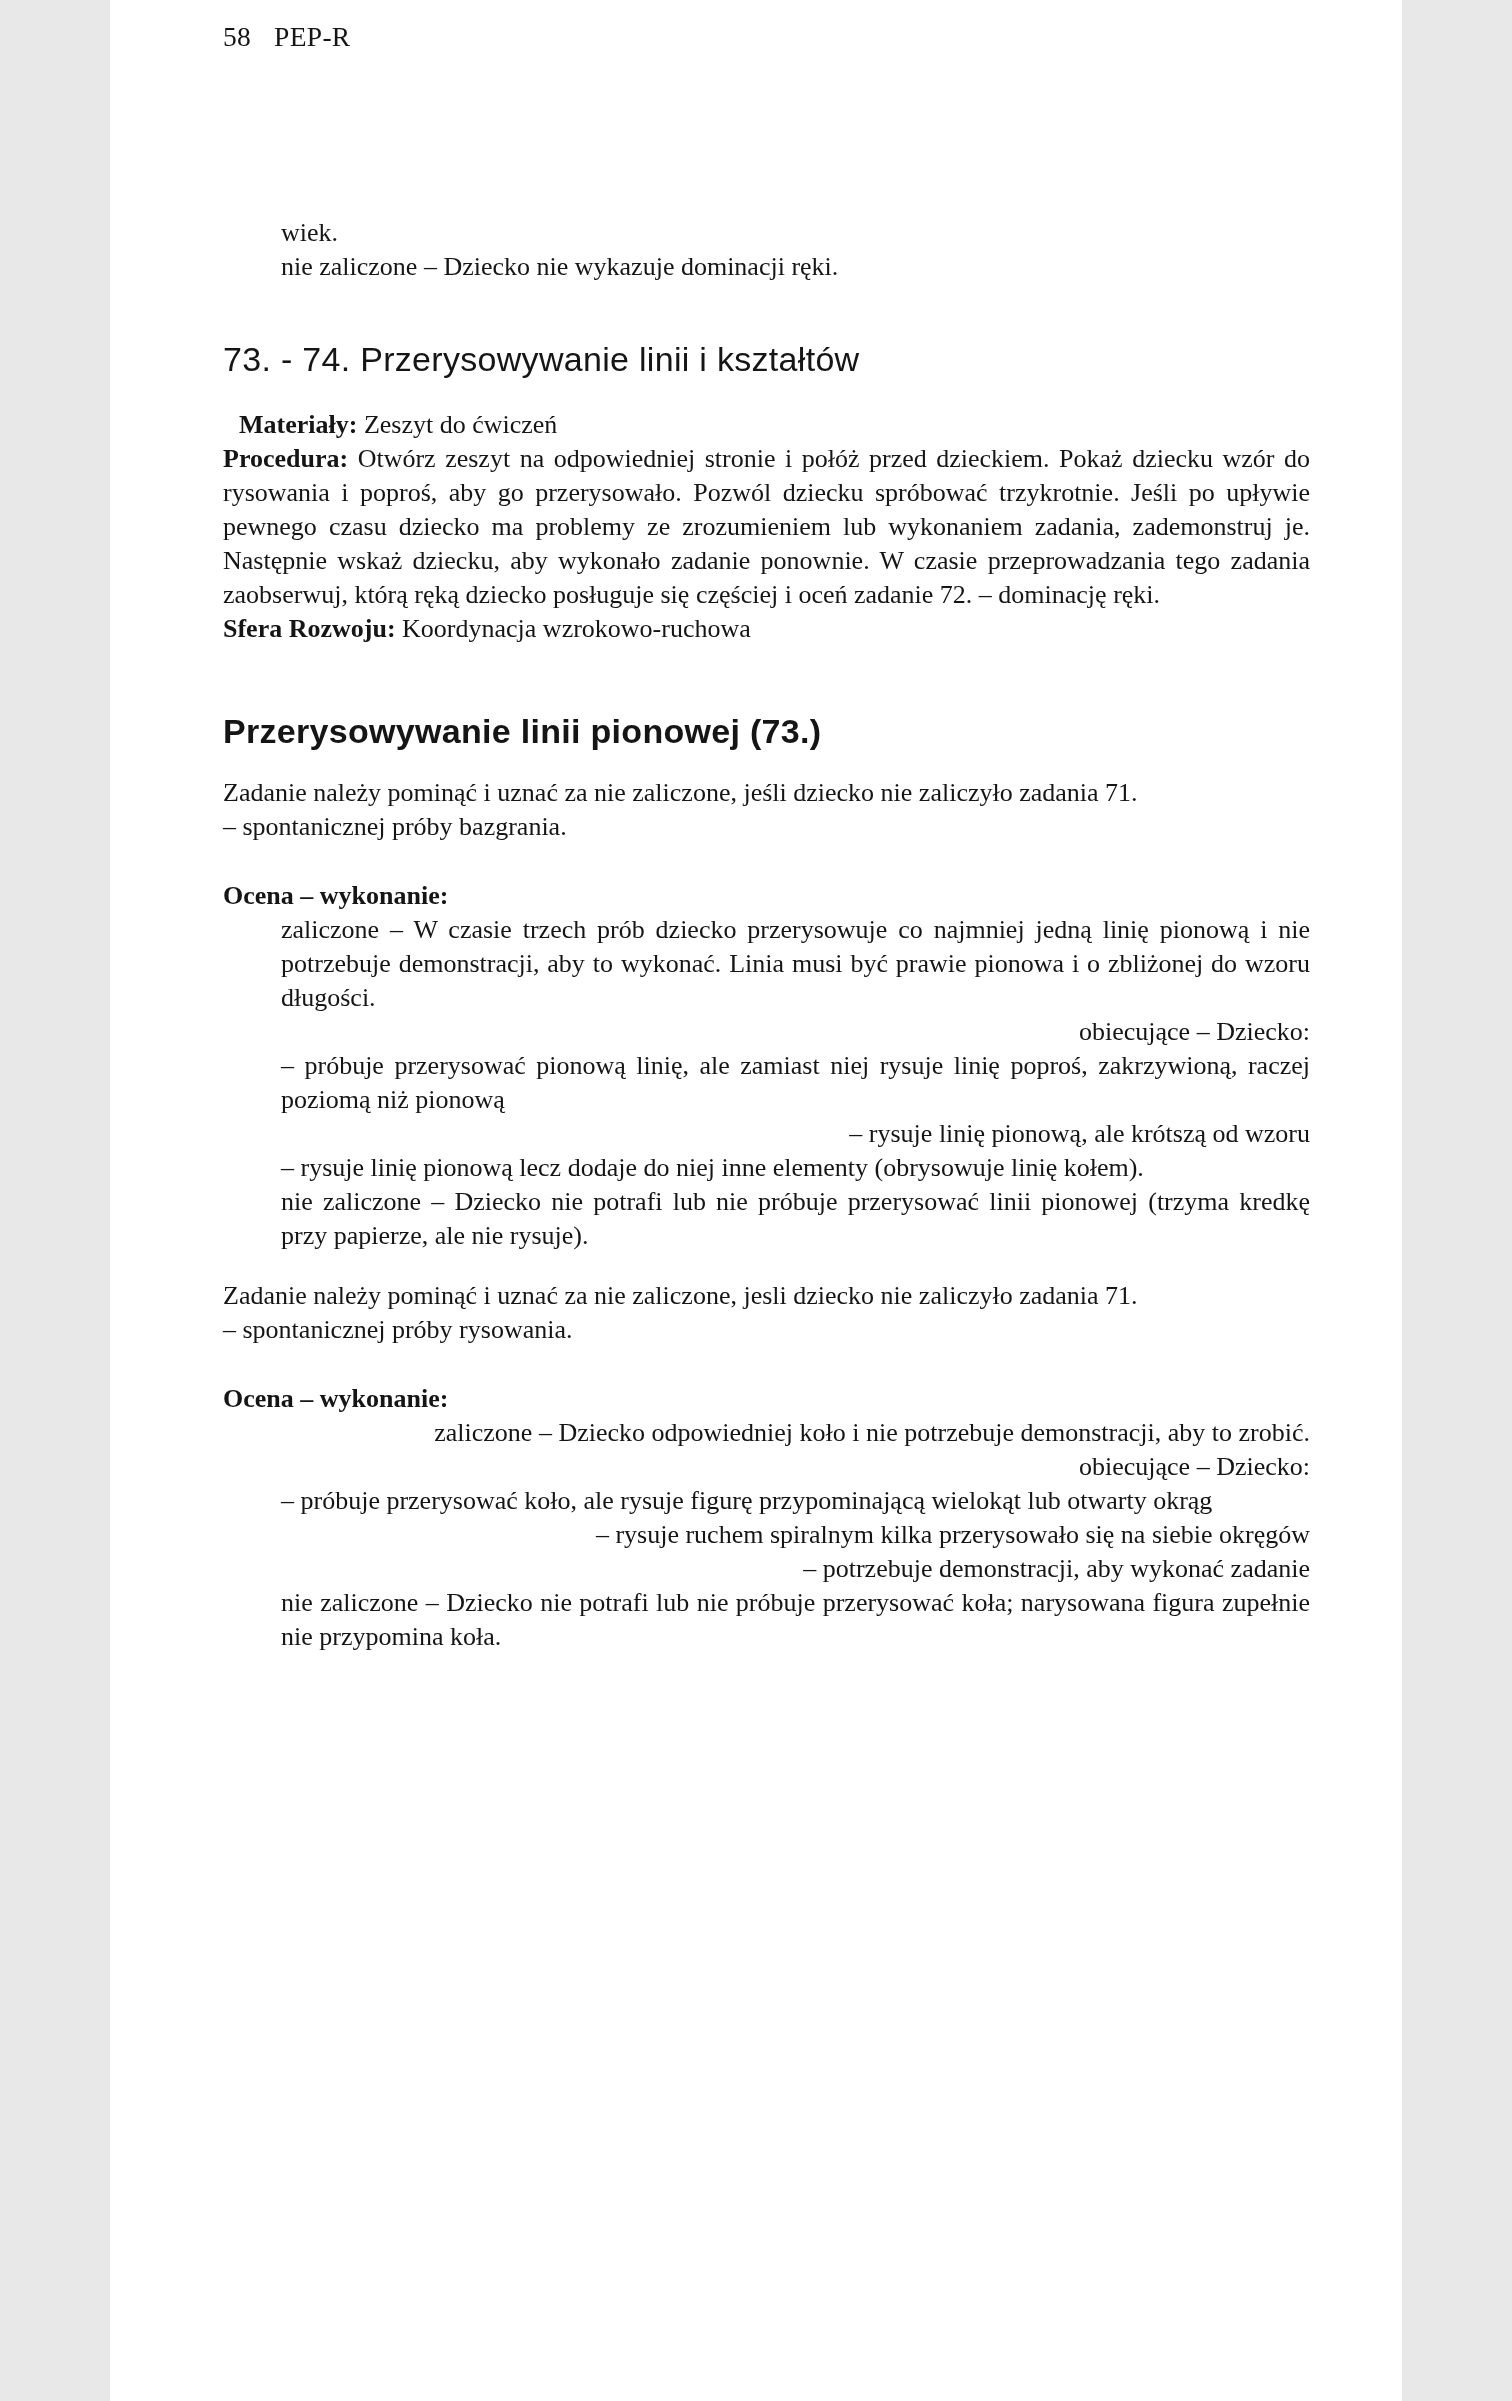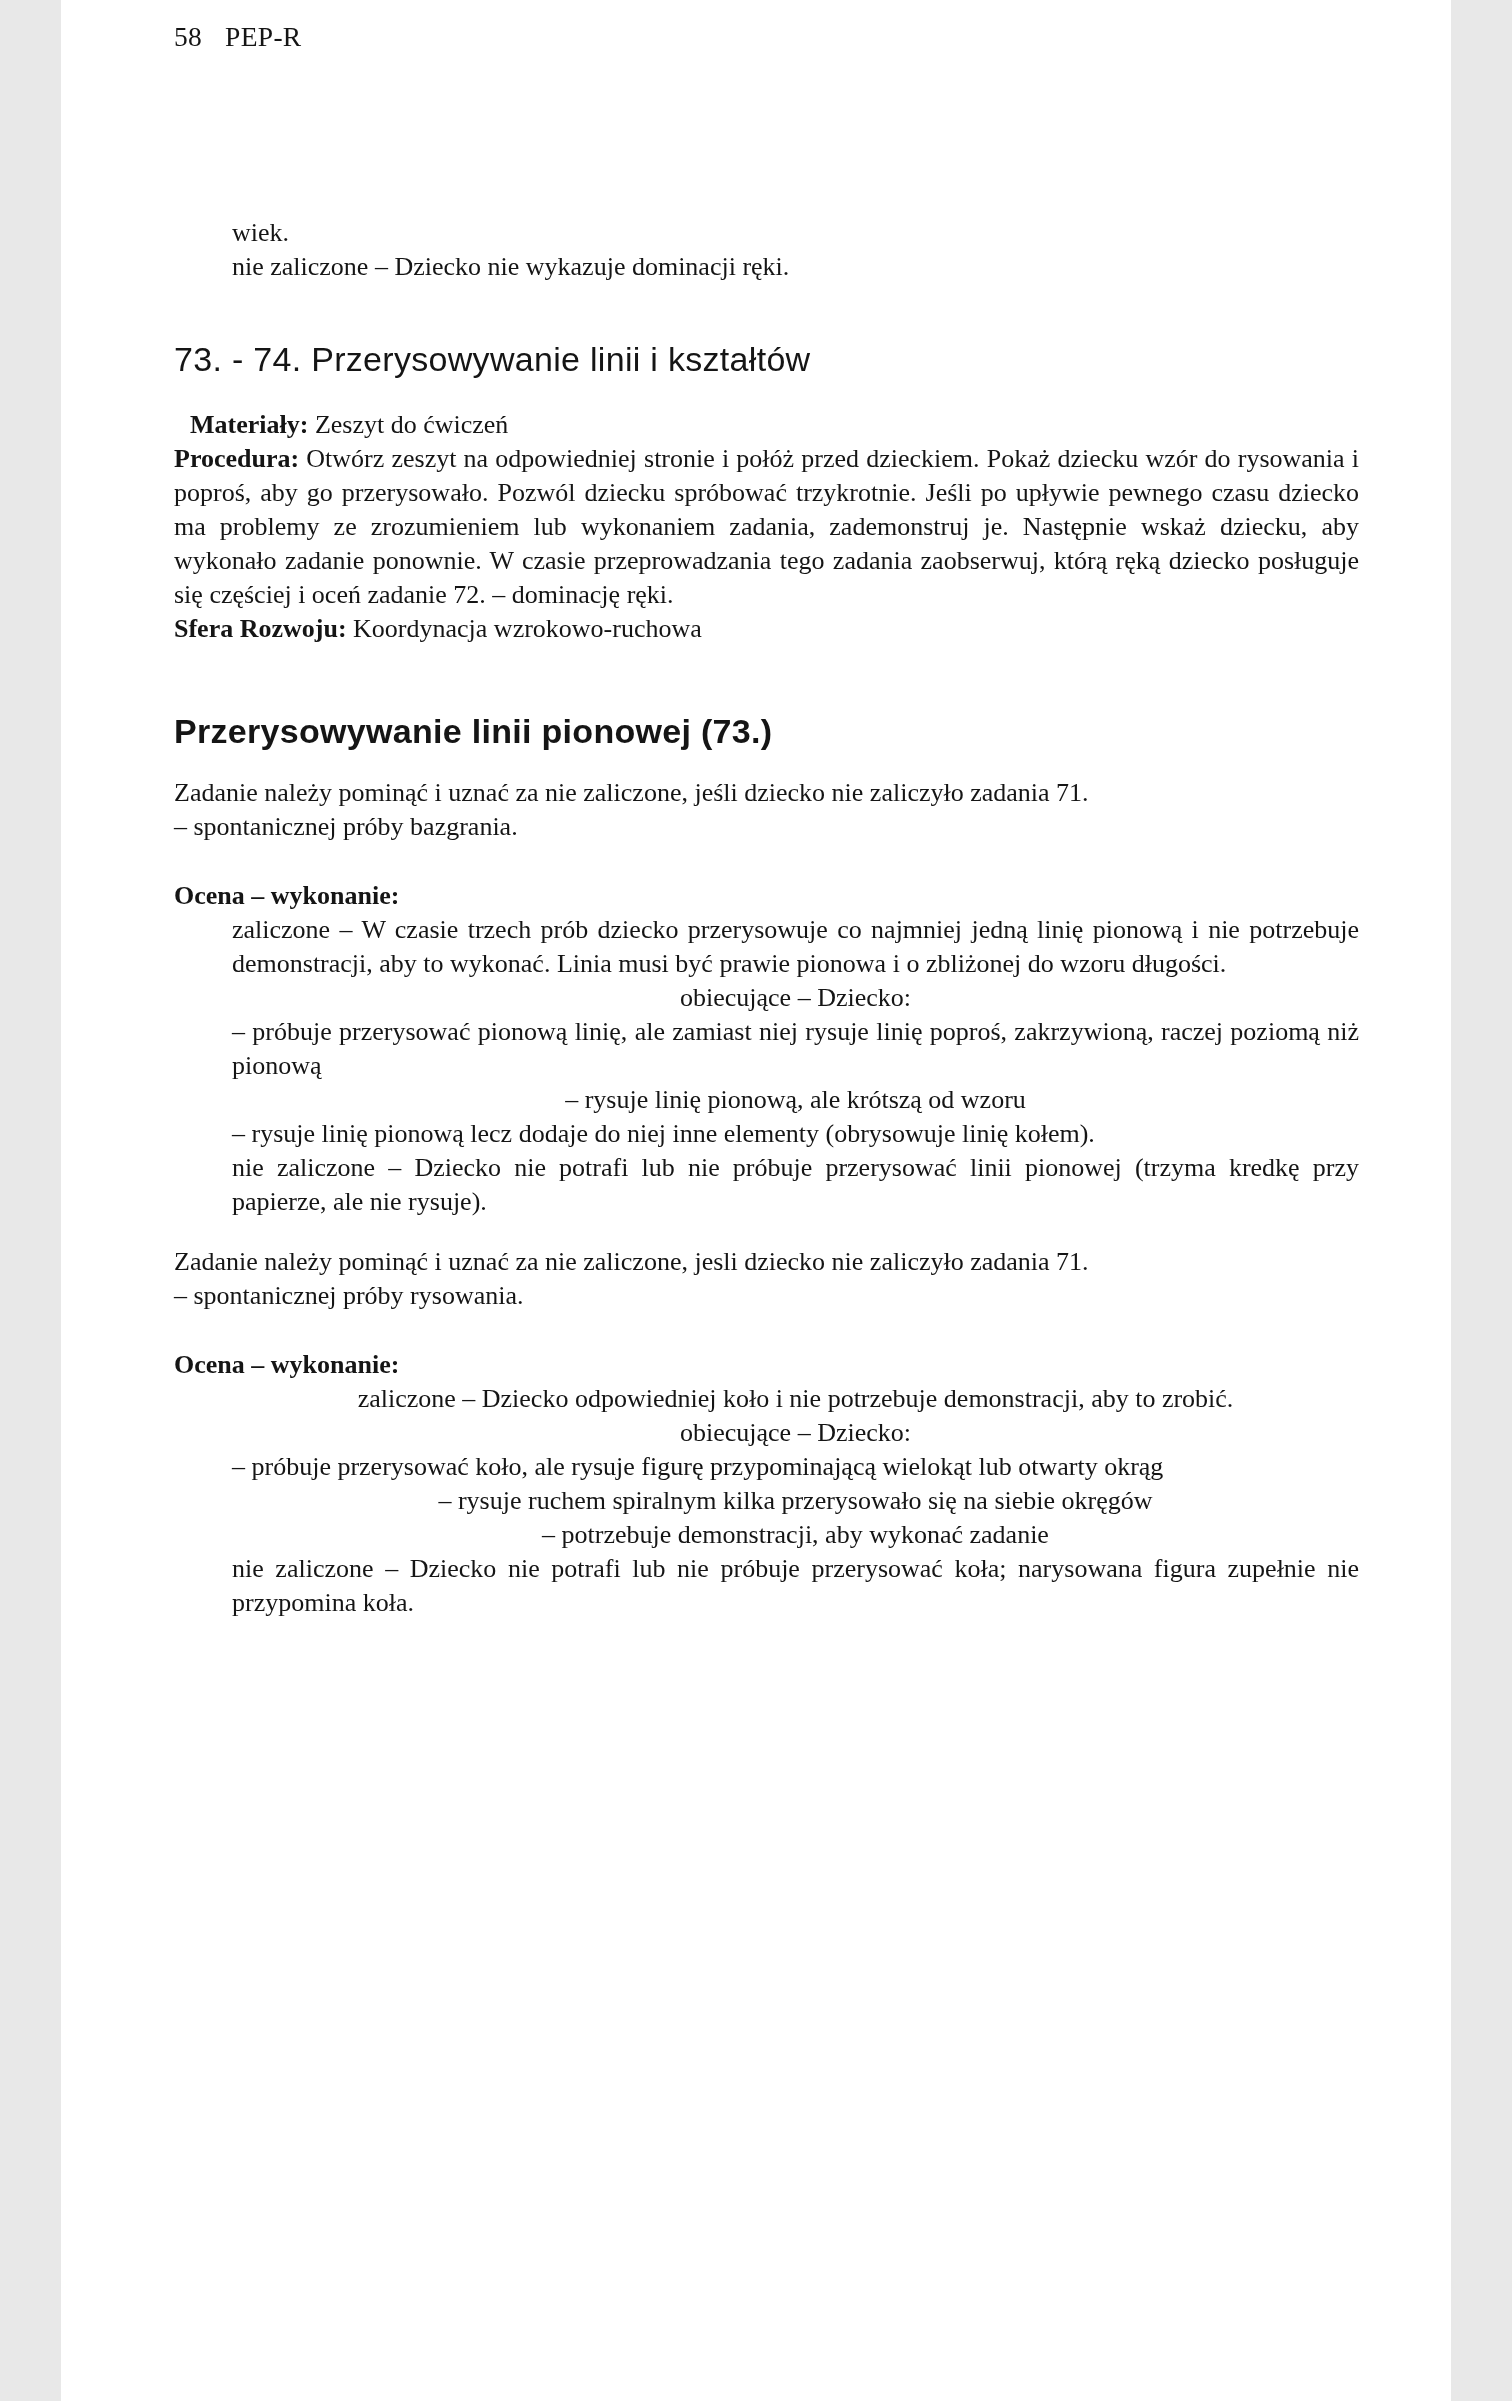--- a/index.html
+++ b/index.html
@@ -2,21 +2,21 @@
 <html lang="pl" style="font-size:9.8px"><head>
 <meta charset="utf-8">
 <style>
   html, body {
     margin: 0;
     padding: 0;
     background: #e8e8e8;
   }
   .page {
     position: relative;
-    width: 1390px;
+    width: 1292px;
     height: 2401px;
     margin: 0 auto;
     background: #ffffff;
     color: #151515;
     box-sizing: border-box;
     padding: 19.6px 92px 49px 113px;
     overflow: hidden;
     font-family: "Liberation Serif", "DejaVu Serif", serif;
     font-size: 26px;
     line-height: 34px;
@@ -72,21 +72,21 @@
   b.lead {
     font-weight: 700;
   }
   .items {
     margin-top: 0;
   }
   .items .para {
     text-align: justify;
   }
   .items .para.lastline {
-    text-align: center;
+    text-align: right;
   }
 </style>
 </head>
 <body>
 
 <div class="page">
 
   <div class="running-header">
     <span>58</span><span class="rh-title">PEP-R</span>
   </div>

